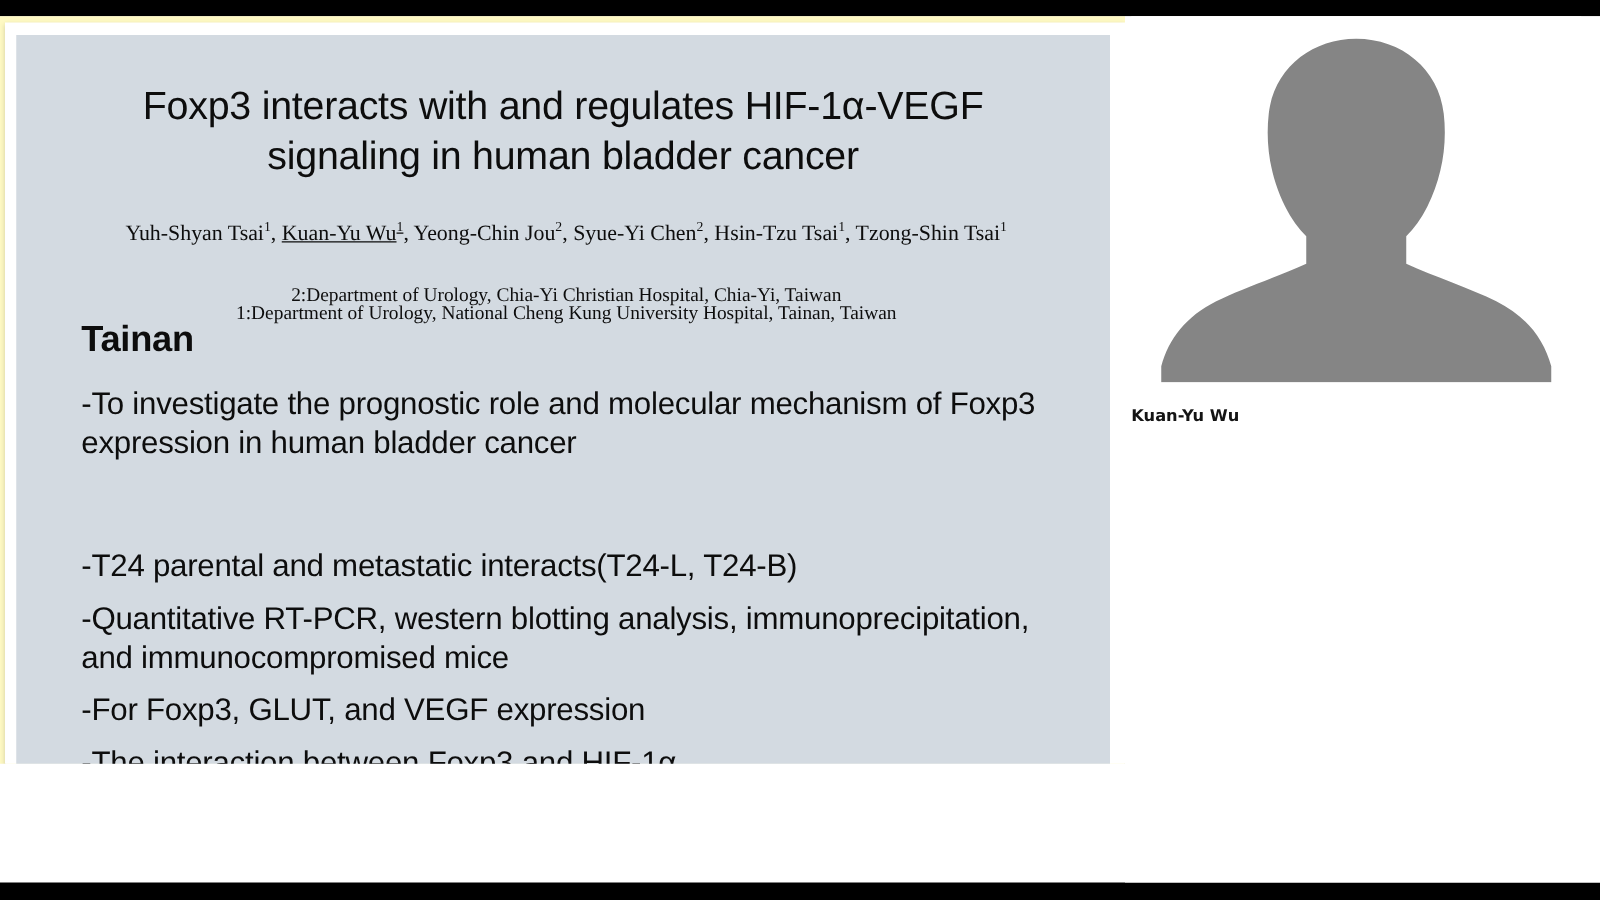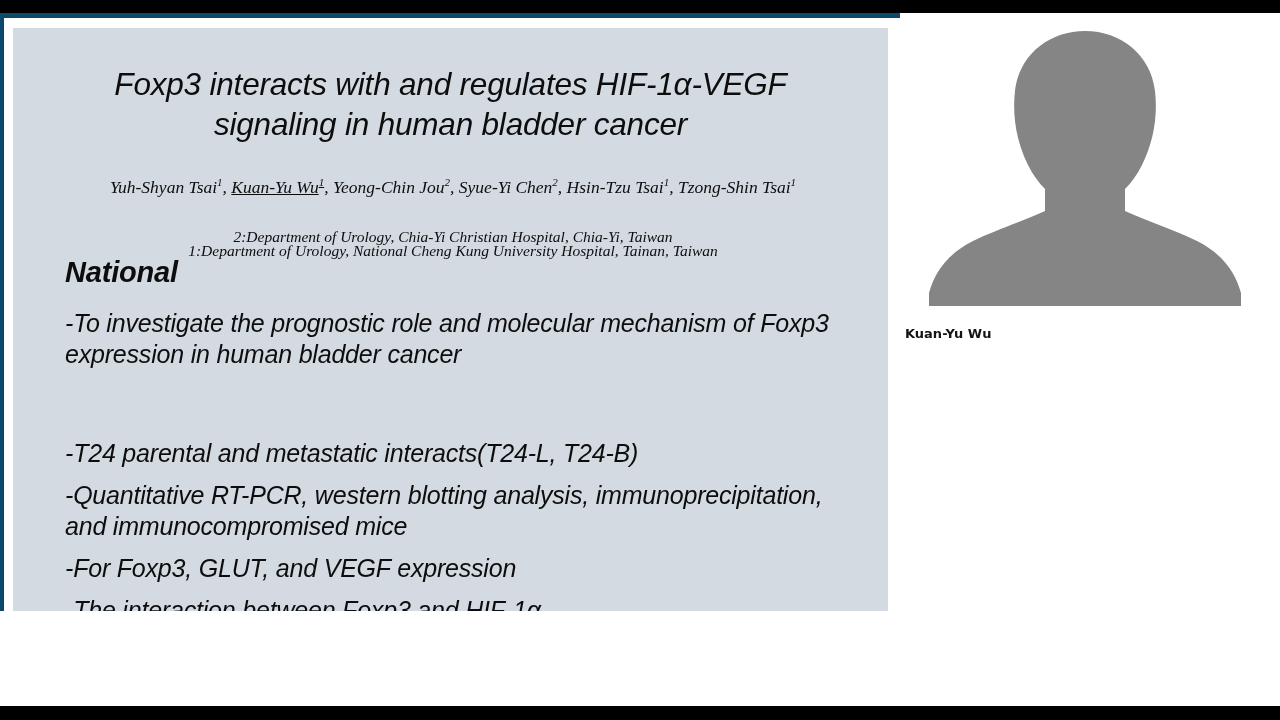--- a/index.html
+++ b/index.html
@@ -27,23 +27,22 @@
     left: 0; top: 706px;
     width: 1280px; height: 14px;
     background: #000000;
   }
 
   
   .slide-viewer {
     position: absolute;
     left: 0; top: 13px;
     width: 900px; height: 598px;
-    background: #0c4a6e;
-    overflow: hidden;
-    font-style: italic;
+    background: #fef9c3;
+    overflow: hidden;
   }
   .slide-frame {
     position: absolute;
     left: 4px; top: 5px;
     width: 896px; height: 675px;
     background: #ffffff;
     box-shadow: 0 1px 4px rgba(0,0,0,0.18);
   }
   .slide {
     position: absolute;
@@ -221,21 +220,21 @@
       <div class="slide-title">
         <span>Foxp3 interacts with and regulates HIF-1α-VEGF</span><br>
         <span>signaling in human bladder cancer</span>
       </div>
 
       <div class="authors"><span>Yuh-Shyan Tsai</span><sup>1</sup><span>, </span><span class="presenter">Kuan-Yu Wu</span><sup class="presenter">1</sup><span>, </span><span>Yeong-Chin Jou</span><sup>2</sup><span>, </span><span>Syue-Yi Chen</span><sup>2</sup><span>, </span><span>Hsin-Tzu Tsai</span><sup>1</sup><span>, </span><span>Tzong-Shin Tsai</span><sup>1</sup></div>
 
       <div class="affil affil-1">1:Department of Urology, National Cheng Kung University Hospital, Tainan, Taiwan</div>
       <div class="affil affil-2">2:Department of Urology, Chia-Yi Christian Hospital, Chia-Yi, Taiwan</div>
 
-      <div class="body-block heading h-purpose">National</div>
+      <div class="body-block heading h-purpose">Tainan</div>
       <div class="body-block para p-purpose">-To investigate the prognostic role and molecular mechanism of Foxp3 expression in human bladder cancer</div>
 
       <div class="body-block p-lines">
         <div class="para">-T24 parental and metastatic interacts(T24-L, T24-B)</div>
         <div class="para">-Quantitative RT-PCR, western blotting analysis, immunoprecipitation, and immunocompromised mice</div>
         <div class="para">-For Foxp3, GLUT, and VEGF expression</div>
         <div class="para">-The interaction between Foxp3 and HIF-1α</div>
       </div>
 
       <div class="watermark">‖‖</div>

